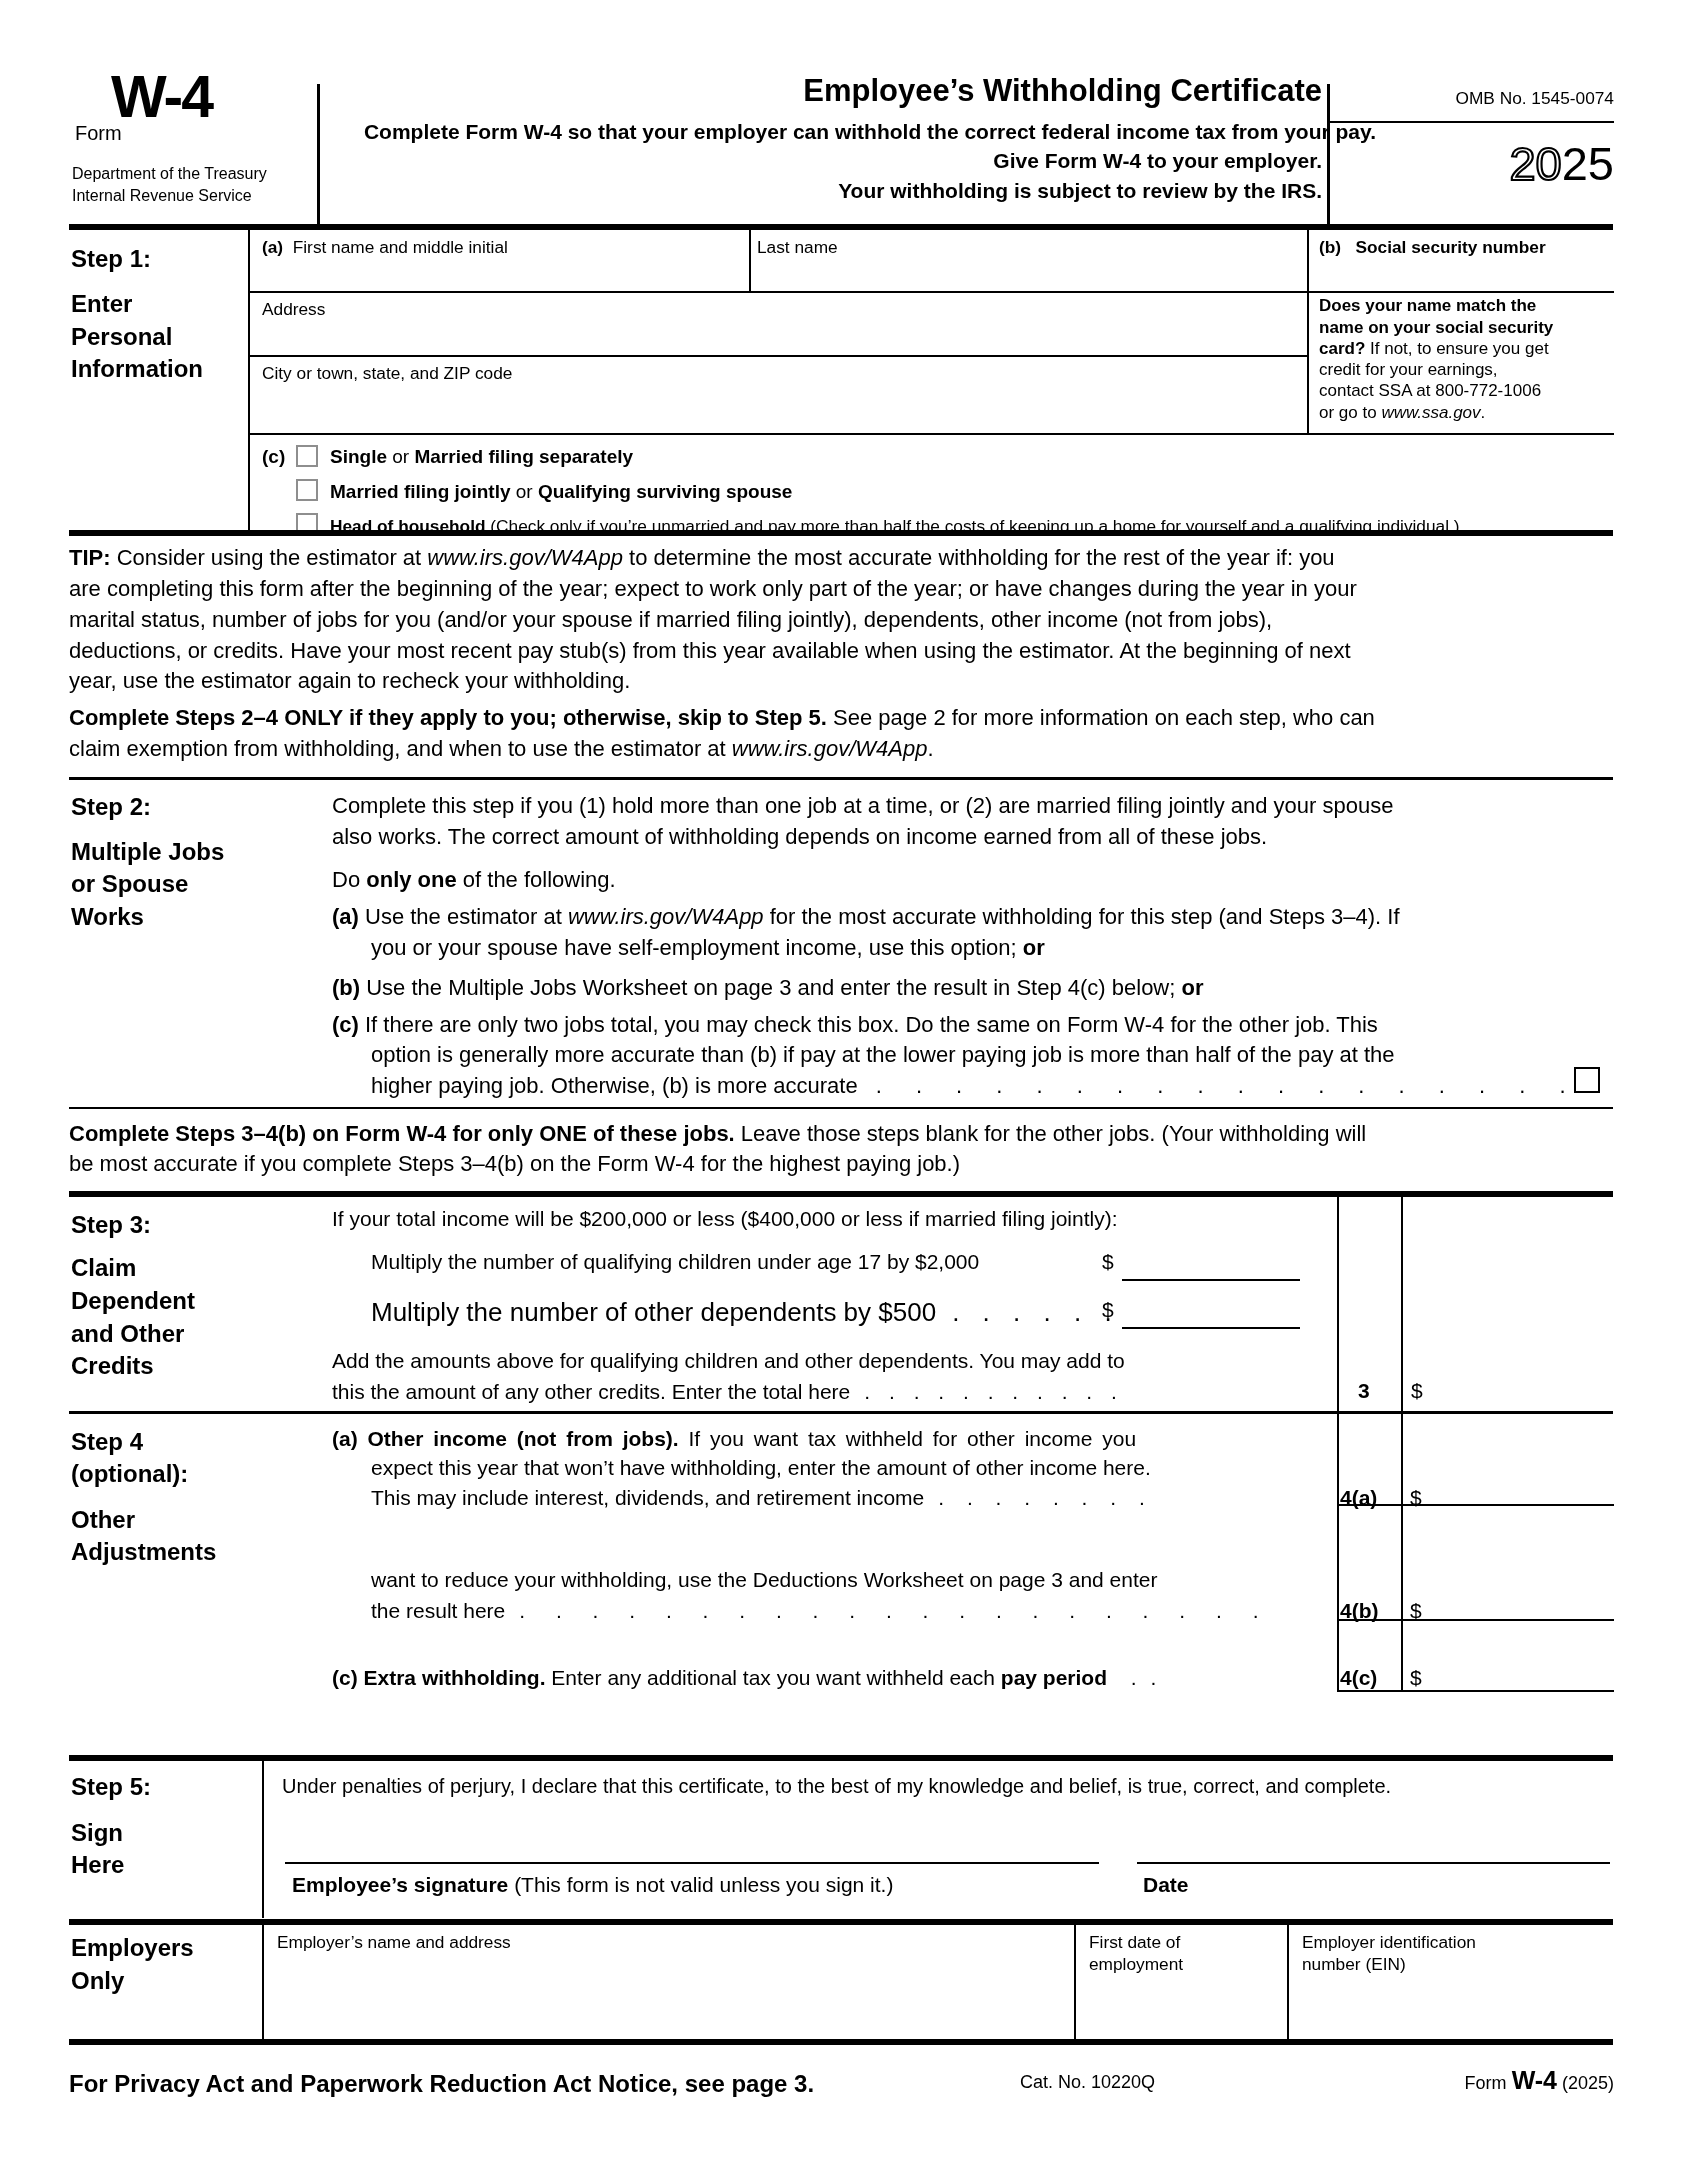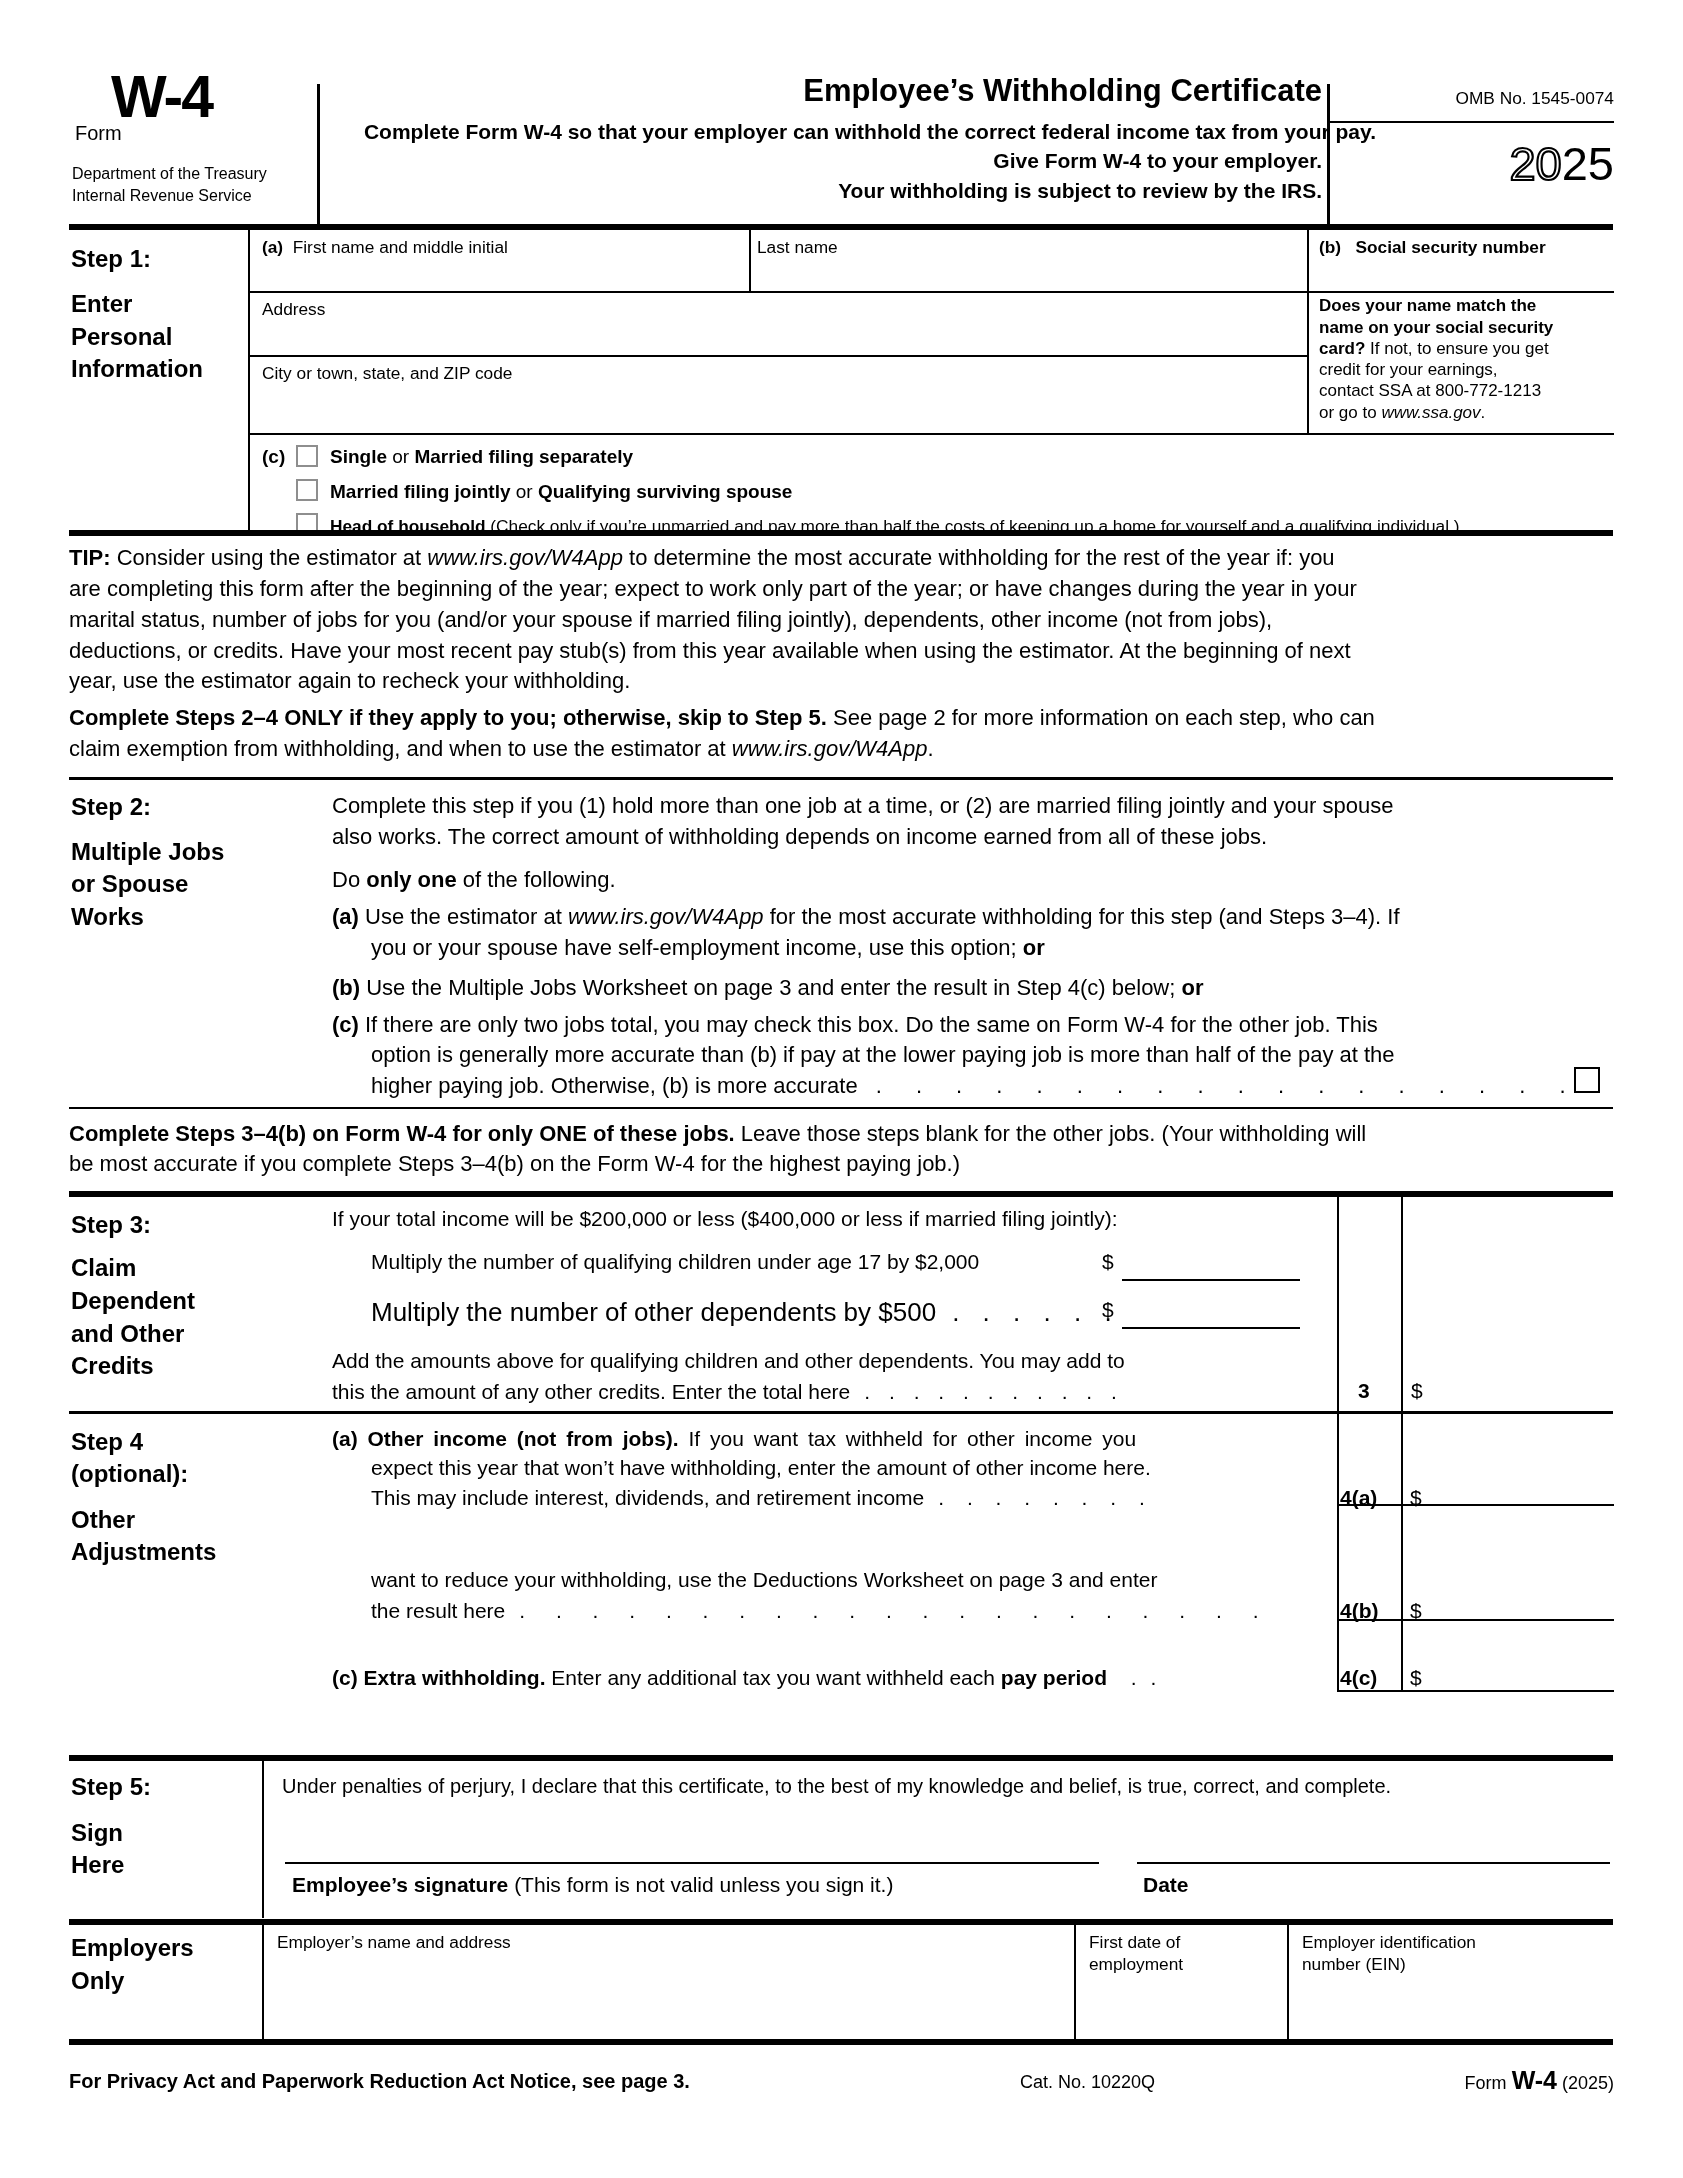--- a/index.html
+++ b/index.html
@@ -67,21 +67,21 @@
   <div class="t" style="left:262px;top:300px;font-size:17.3px">Address</div>
   <div class="hl" style="left:248px;top:355px;width:1059px"></div>
 
   <div class="t" style="left:262px;top:364px;font-size:17.3px">City or town, state, and ZIP code</div>
   <div class="hl" style="left:248px;top:433px;width:1366px"></div>
 
   <div class="t" style="left:1319px;top:297px;font-size:17px"><span class="b">Does your name match the</span></div>
   <div class="t" style="left:1319px;top:319px;font-size:17px"><span class="b">name on your social security</span></div>
   <div class="t" style="left:1319px;top:340px;font-size:17px"><span class="b">card?</span><span> If not, to ensure you get</span></div>
   <div class="t" style="left:1319px;top:361px;font-size:17px"><span>credit for your earnings,</span></div>
-  <div class="t" style="left:1319px;top:382px;font-size:17px"><span>contact SSA at 800-772-1213</span></div>
+  <div class="t" style="left:1319px;top:382px;font-size:17px"><span>contact SSA at 800-772-1006</span></div>
   <div class="t" style="left:1319px;top:404px;font-size:17px"><span>or go to </span><span class="i">www.ssa.gov</span><span>.</span></div>
 
   <div class="t b" style="left:262px;top:447px;font-size:19px">(c)</div>
   <div class="cb" style="left:296px;top:445px"></div>
   <div class="t" style="left:330px;top:447px;font-size:19px"><span class="b">Single</span><span> or </span><span class="b">Married filing separately</span></div>
   <div class="cb" style="left:296px;top:479px"></div>
   <div class="t" style="left:330px;top:482px;font-size:19px"><span class="b">Married filing jointly</span><span> or </span><span class="b">Qualifying surviving spouse</span></div>
   <div class="cb" style="left:296px;top:513px"></div>
   <div class="t" style="left:330px;top:517px;font-size:17.3px"><span class="b">Head of household</span><span> (Check only if you’re unmarried and pay more than half the costs of keeping up a home for yourself and a qualifying individual.)</span></div>
 
@@ -213,18 +213,18 @@
   <div class="t" style="left:1089px;top:1955px;font-size:17.3px">employment</div>
   <div class="field" style="left:1076px;top:1925px;width:209px;height:115px"></div>
 
   <div class="vl" style="left:1287px;top:1925px;height:115px"></div>
   <div class="t" style="left:1302px;top:1933px;font-size:17.3px">Employer identification</div>
   <div class="t" style="left:1302px;top:1955px;font-size:17.3px">number (EIN)</div>
   <div class="field" style="left:1289px;top:1925px;width:323px;height:115px"></div>
 
   <div class="hl thick" style="left:69px;top:2039px;width:1544px"></div>
 
-  <div class="t b" style="left:69px;top:2071px;font-size:20px">For Privacy Act and Paperwork Reduction Act Notice, see page 3.</div>
+  <div class="t b" style="left:69px;top:2071px;font-size:24px">For Privacy Act and Paperwork Reduction Act Notice, see page 3.</div>
   <div class="t" style="left:1020px;top:2073px;font-size:18px">Cat. No. 10220Q</div>
   <div class="t" style="right:69px;top:2067px;font-size:18px"><span>Form</span><span> </span><span class="b" style="font-size:25px">W-4</span><span> </span><span>(2025)</span></div>
 
 </div>
 
 
 </body></html>

